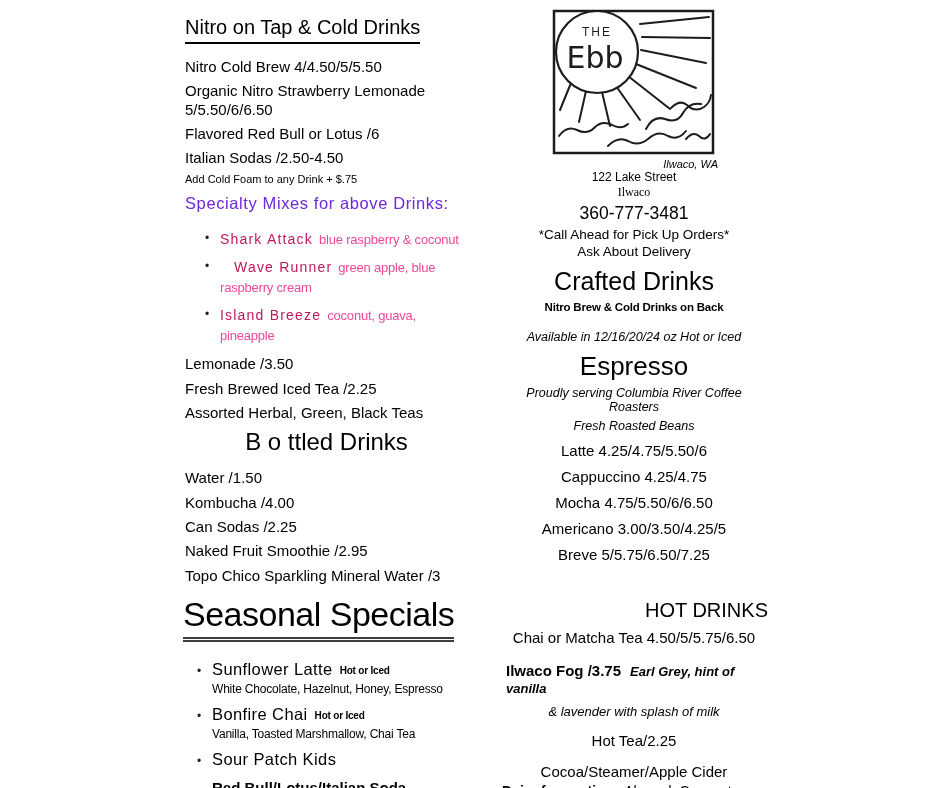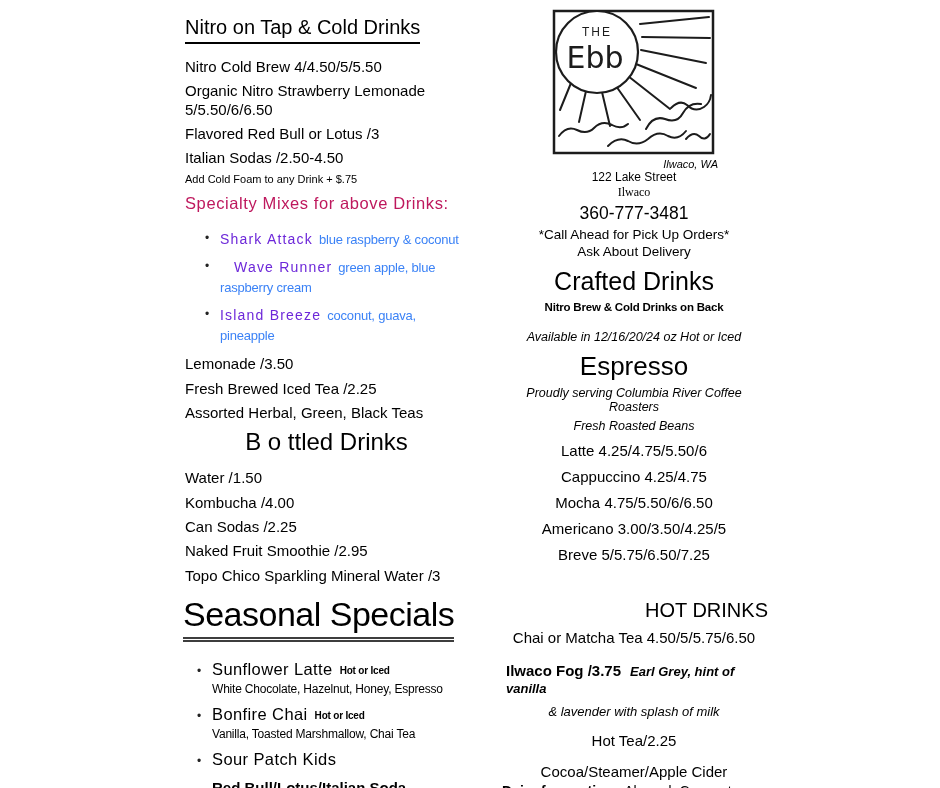--- a/index.html
+++ b/index.html
@@ -10,28 +10,28 @@
   [data-bind]:empty{display:none;}
 
   
   .left-col{position:absolute;left:183px;top:12px;width:287px;}
   .h-nitro{
     display:inline-block;font-size:20px;border-bottom:2px solid #000;
     padding-bottom:3px;margin:4px 0 14px 2px;
   }
   .item{font-size:15px;line-height:1.22;margin:0 2px 6px 2px;}
   .note{font-size:11px;margin:1px 2px 9px 2px;}
-  .spec-title{font-size:16.5px;color:#be185d;letter-spacing:.6px;margin:8px 0 16px 2px;}
+  .spec-title{font-size:16.5px;color:#6d28d9;letter-spacing:.6px;margin:8px 0 16px 2px;}
   .spec-list{margin:0 0 10px 0;padding-left:22px;}
   .spec-row{display:flex;margin-bottom:8px;}
   .bullet{width:15px;flex:0 0 15px;font-size:12px;color:#222;padding-top:2px;}
   .spec-text{flex:1;line-height:1.25;}
-  .spec-name{font-size:14px;color:#6d28d9;letter-spacing:1.2px;}
+  .spec-name{font-size:14px;color:#be185d;letter-spacing:1.2px;}
   .spec-name.wr-indent{margin-left:14px;}
-  .spec-desc{font-size:13px;color:#3b82f6;letter-spacing:-.2px;margin-left:6px;}
+  .spec-desc{font-size:13px;color:#ec4899;letter-spacing:-.2px;margin-left:6px;}
   .h-bottled{font-size:24px;text-align:center;margin:6px 0 13px 0;}
   .h-seasonal{
     display:inline-block;font-size:34px;letter-spacing:-.5px;
     border-bottom:5px double #3d3d3d;padding-bottom:3px;margin:4px 0 18px 0;
   }
   .sea-list{padding-left:14px;}
   .sea-item{margin-bottom:9px;}
   .sea-head{display:flex;align-items:baseline;}
   .sea-name{font-size:16.5px;letter-spacing:.4px;}
   .sea-tag{font-size:10px;font-weight:700;letter-spacing:-.2px;margin-left:7px;position:relative;top:-1px;}
@@ -67,21 +67,21 @@
 </style>
 </head>
 <body>
 
 <div class="left-col">
 
   <div class="h-nitro" data-bind="left.nitro.title">Nitro on Tap &amp; Cold Drinks</div>
 
   <div class="item" data-bind="left.nitro.items.0">Nitro Cold Brew 4/4.50/5/5.50</div>
   <div class="item" data-bind="left.nitro.items.1">Organic Nitro Strawberry Lemonade 5/5.50/6/6.50</div>
-  <div class="item" data-bind="left.nitro.items.2">Flavored Red Bull or Lotus /3</div>
+  <div class="item" data-bind="left.nitro.items.2">Flavored Red Bull or Lotus /6</div>
   <div class="item" data-bind="left.nitro.items.3">Italian Sodas /2.50-4.50</div>
   <div class="note" data-bind="left.nitro.note">Add Cold Foam to any Drink + $.75</div>
 
   <div class="spec-title" data-bind="left.specialty.title">Specialty Mixes for above Drinks:</div>
   <div class="spec-list">
     <div class="spec-row">
       <span class="bullet" data-bind="ui.bullet">•</span>
       <div class="spec-text"><span class="spec-name" data-bind="left.specialty.items.0.name">Shark Attack</span><span class="spec-desc" data-bind="left.specialty.items.0.desc">blue raspberry &amp; coconut</span></div>
     </div>
     <div class="spec-row">

